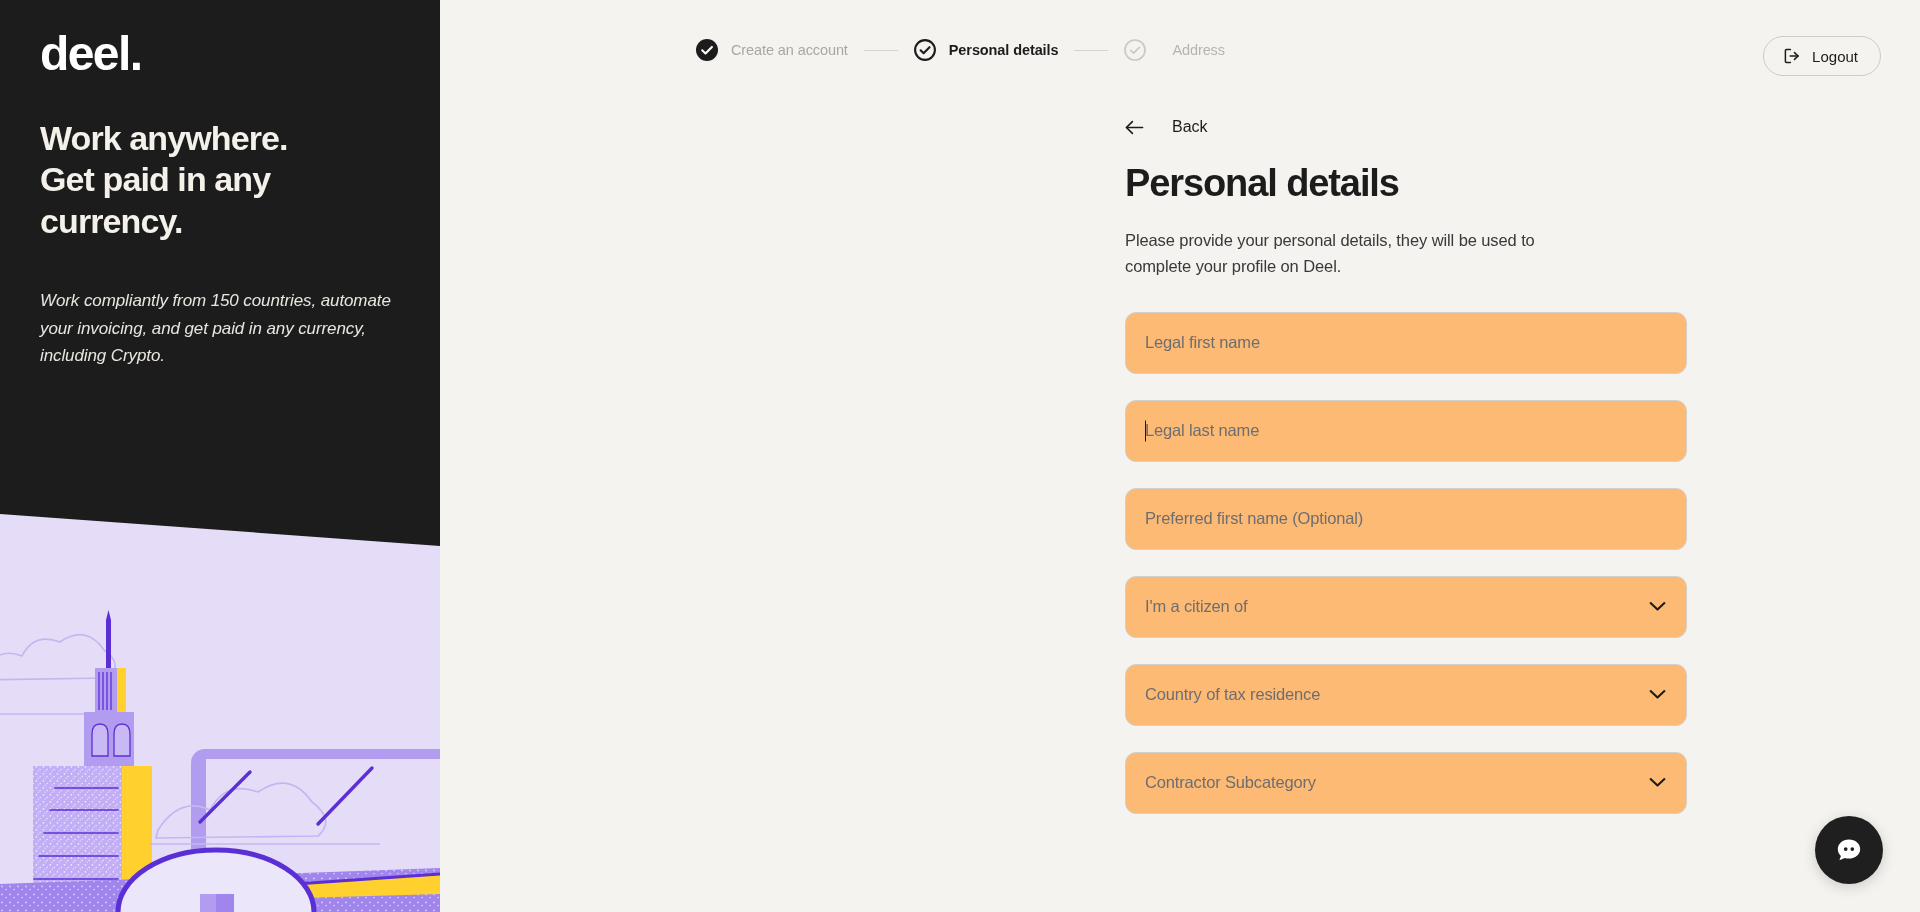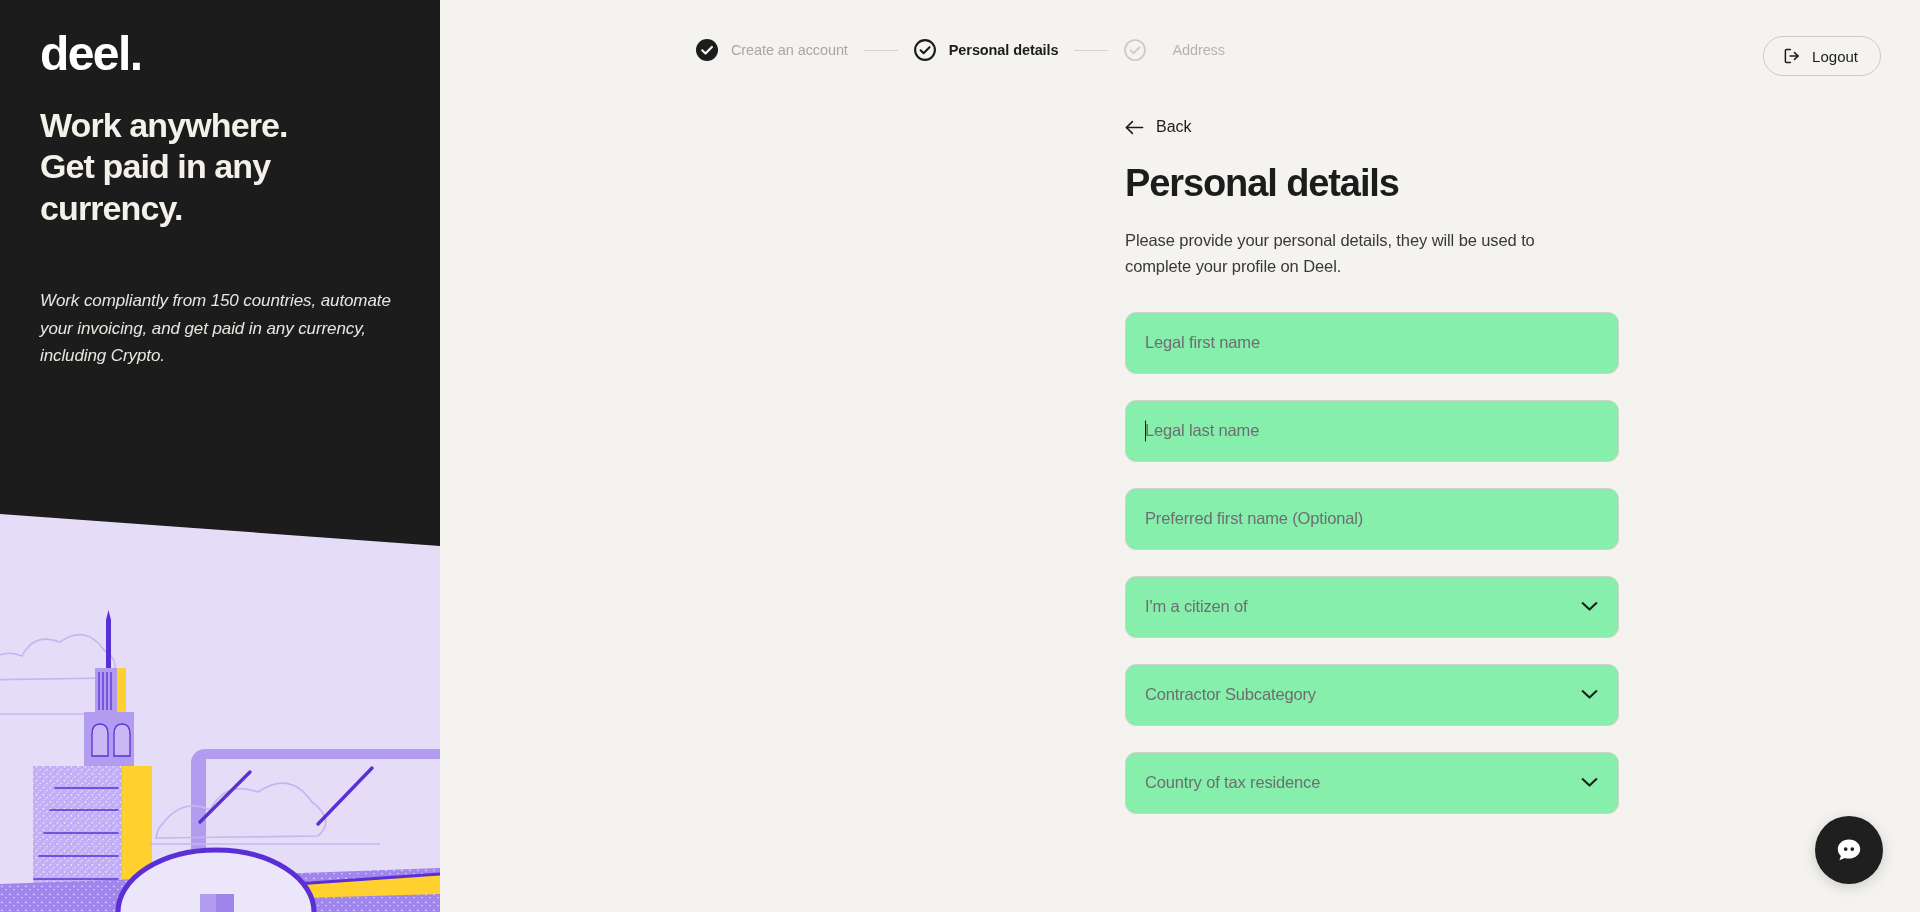--- a/index.html
+++ b/index.html
@@ -40,21 +40,21 @@
     left: 40px;
     font-size: 48px;
     font-weight: bold;
     letter-spacing: -1.6px;
     color: #ffffff;
     line-height: 1;
   }
 
   .left-headline {
     position: absolute;
-    top: 105px;
+    top: 118px;
     left: 40px;
     width: 310px;
     font-size: 34px;
     font-weight: bold;
     line-height: 1.22;
     letter-spacing: -0.9px;
     color: #f4f1ea;
   }
 
   .left-subcopy {
@@ -141,21 +141,21 @@
   .form-column {
     position: absolute;
     top: 0;
     left: 685px;
     width: 550px;
   }
 
   .back-link {
     display: flex;
     align-items: center;
-    gap: 12px;
+    gap: 28px;
     margin-top: 118px;
     font-size: 16px;
     color: #1c1c1c;
     cursor: pointer;
     width: max-content;
   }
   .back-link svg { display: block; }
 
   .page-title {
     margin-top: 27px;
@@ -173,23 +173,23 @@
     line-height: 1.58;
     color: #39383a;
     letter-spacing: -0.1px;
   }
 
   
   .fields { margin-top: 33px; }
 
   .field {
     position: relative;
-    width: 494px;
+    width: 562px;
     height: 62px;
-    background: #86efac;
+    background: #fdba74;
     border: 1px solid #d2d0ca;
     border-radius: 11px;
     margin-bottom: 26px;
     display: flex;
     align-items: center;
     cursor: text;
   }
   .field.select { cursor: pointer; }
 
   .field-placeholder {
@@ -423,30 +423,30 @@
         <div class="field select">
           <span class="field-placeholder">I'm a citizen of</span>
           <span class="chevron">
             <svg width="17" height="11" viewBox="0 0 17 11" xmlns="http://www.w3.org/2000/svg">
               <path d="M1.6 2.1 L8.5 8.6 L15.4 2.1" fill="none" stroke="#1c1c1c" stroke-width="2.1" stroke-linecap="round" stroke-linejoin="round"></path>
             </svg>
           </span>
         </div>
 
         <div class="field select">
-          <span class="field-placeholder">Contractor Subcategory</span>
+          <span class="field-placeholder">Country of tax residence</span>
           <span class="chevron">
             <svg width="17" height="11" viewBox="0 0 17 11" xmlns="http://www.w3.org/2000/svg">
               <path d="M1.6 2.1 L8.5 8.6 L15.4 2.1" fill="none" stroke="#1c1c1c" stroke-width="2.1" stroke-linecap="round" stroke-linejoin="round"></path>
             </svg>
           </span>
         </div>
 
         <div class="field select">
-          <span class="field-placeholder">Country of tax residence</span>
+          <span class="field-placeholder">Contractor Subcategory</span>
           <span class="chevron">
             <svg width="17" height="11" viewBox="0 0 17 11" xmlns="http://www.w3.org/2000/svg">
               <path d="M1.6 2.1 L8.5 8.6 L15.4 2.1" fill="none" stroke="#1c1c1c" stroke-width="2.1" stroke-linecap="round" stroke-linejoin="round"></path>
             </svg>
           </span>
         </div>
 
       </div>
     </div>
 

